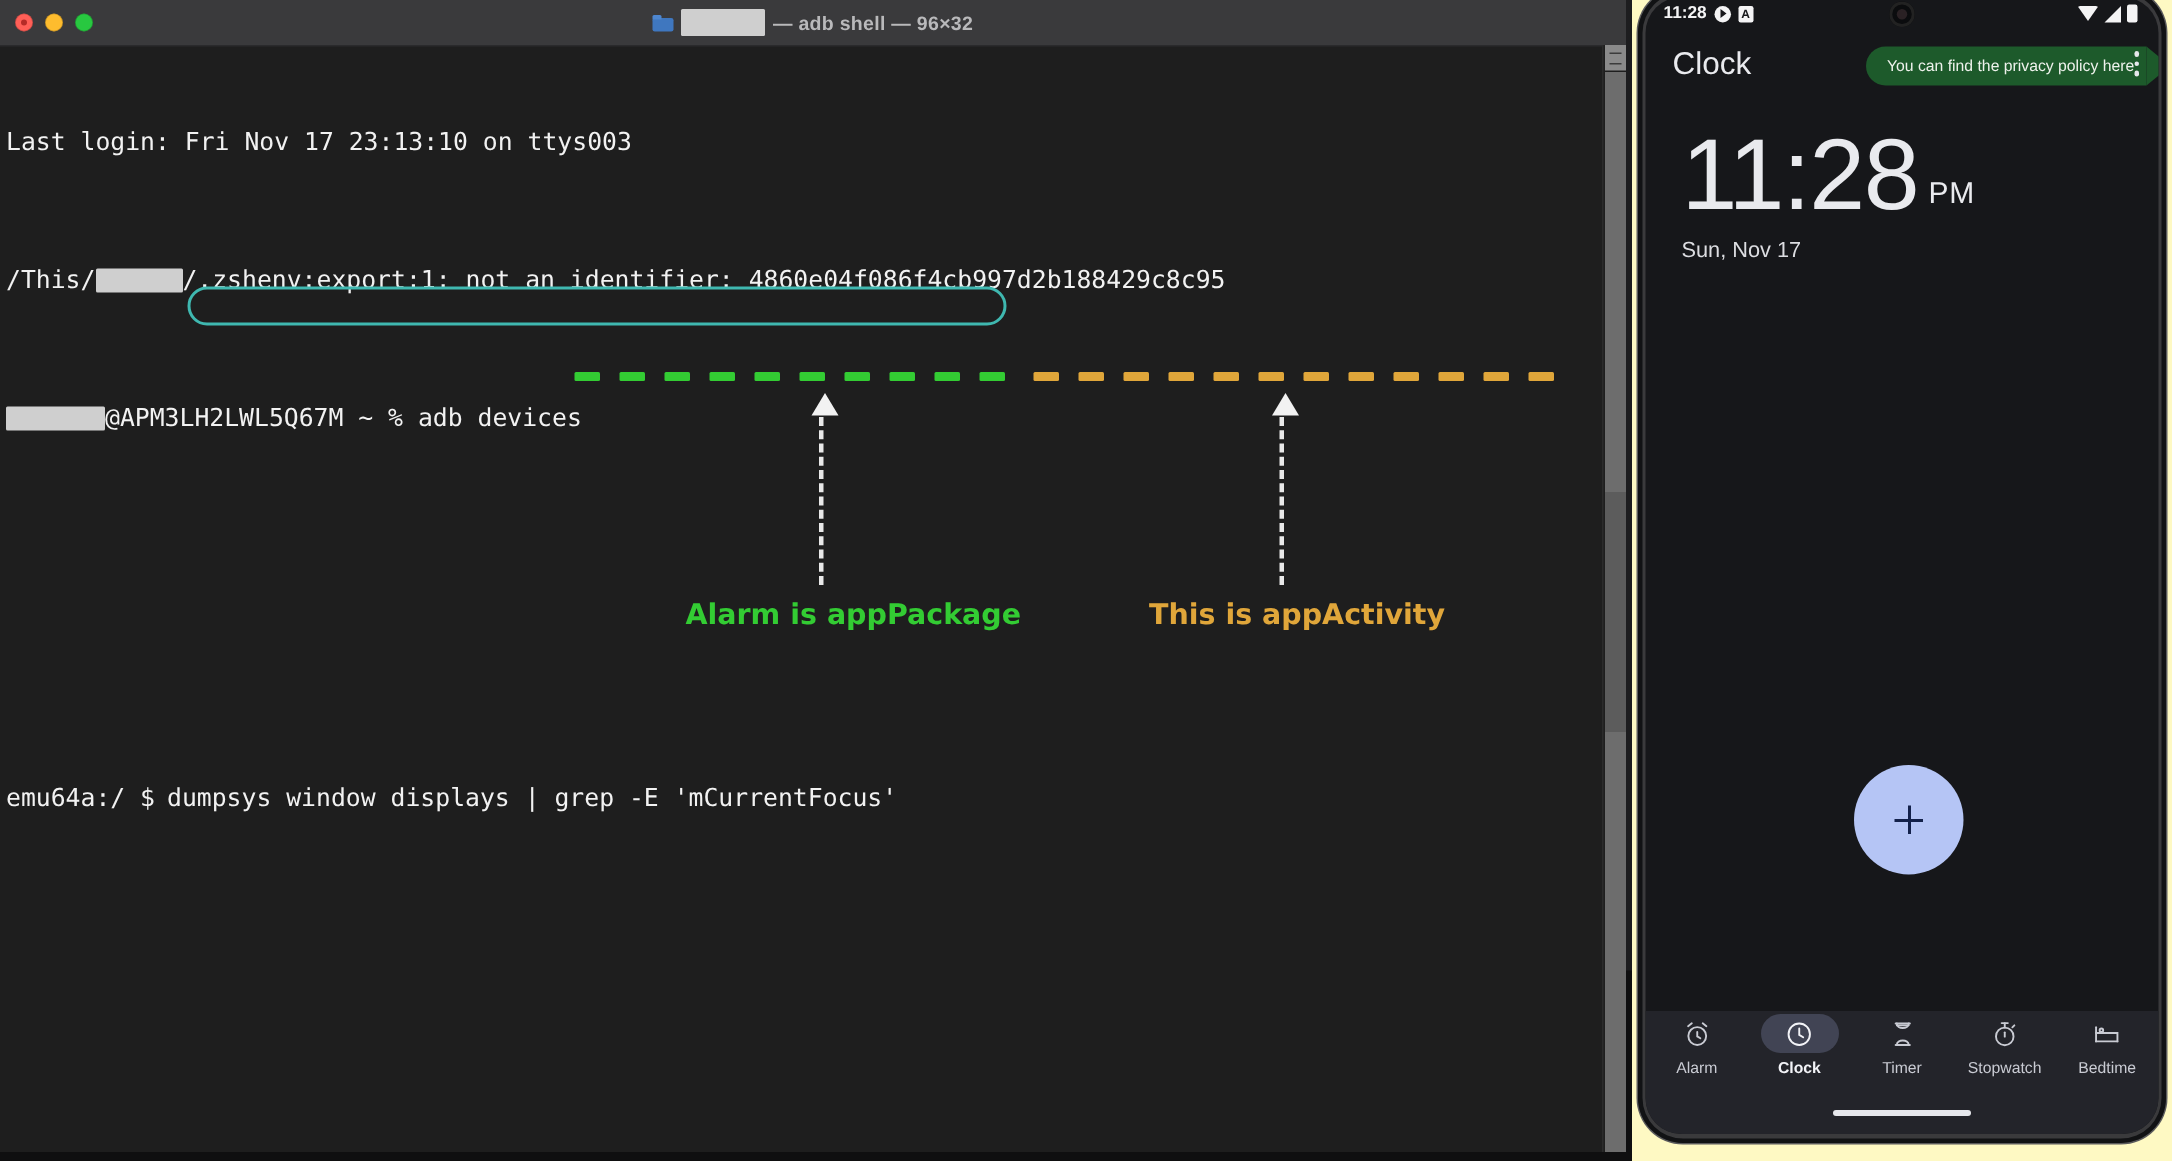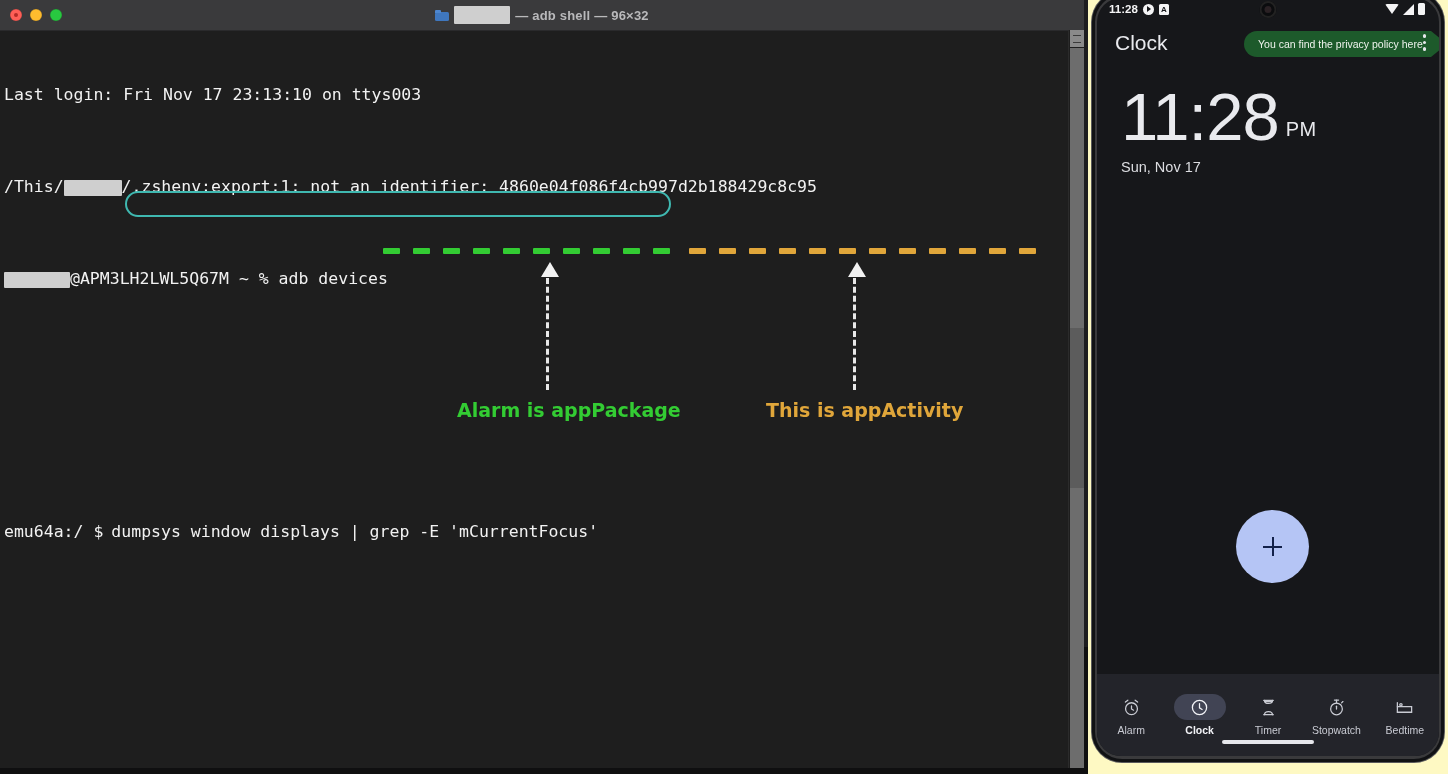--- a/index.html
+++ b/index.html
@@ -92,21 +92,21 @@
   .big-time .hm{font-size:67px;line-height:66px;font-weight:300;letter-spacing:-1px;}
   .big-time .ampm{font-size:20px;font-weight:500;margin:0 0 9px 7px;letter-spacing:.5px;}
   .date-line{margin-top:9px;color:#dcdde1;font-size:14.5px;}
 
   .fab{position:absolute;left:139px;top:512px;width:73px;height:73px;border-radius:50%;
     background:#b5c5f5;display:flex;align-items:center;justify-content:center;}
   .fab:before{content:"";position:absolute;width:19px;height:2px;background:#13214a;}
   .fab:after{content:"";position:absolute;width:2px;height:19px;background:#13214a;}
 
   .navbar{position:absolute;left:0;bottom:0;width:342px;height:82px;background:#23242a;}
-  .navitems{display:flex;height:62px;padding-top:20px;}
+  .navitems{display:flex;height:62px;padding-top:2px;}
   .navitem{flex:1;display:flex;flex-direction:column;align-items:center;gap:4px;}
   .navpill{width:52px;height:26px;border-radius:13px;display:flex;align-items:center;justify-content:center;}
   .navitem.active .navpill{background:#414454;}
   .navlabel{color:#c9cbd3;font-size:10.5px;}
   .navitem.active .navlabel{color:#f2f3f7;font-weight:bold;}
   .navsvg{width:19px;height:19px;}
   .home-ind{position:absolute;left:50%;transform:translateX(-50%);bottom:12px;width:92px;height:4px;
     border-radius:2px;background:#e6e7ec;}
 </style>
 </head>

